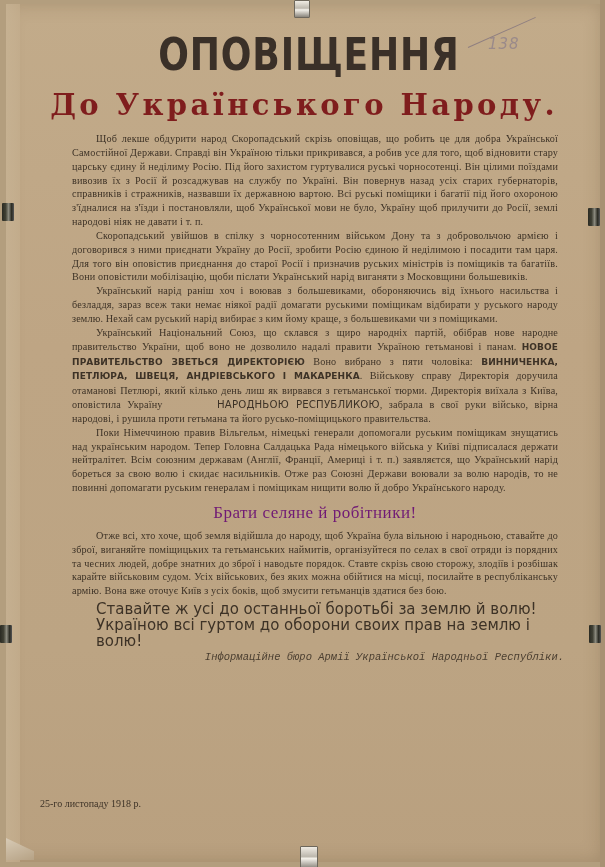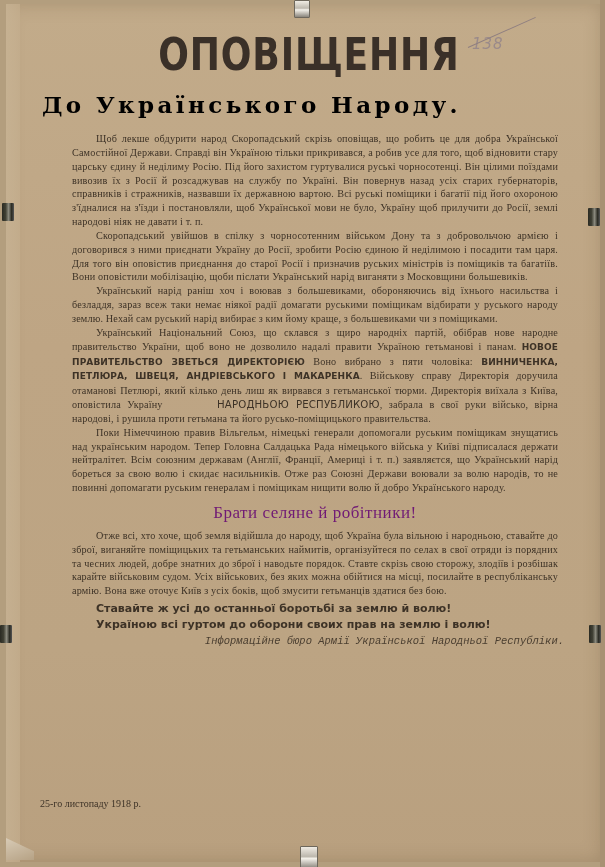--- a/index.html
+++ b/index.html
@@ -44,57 +44,57 @@
   }
   .pencil {
     position: absolute; left: 468px; top: 32px; width: 66px; height: 30px;
     color: #9a8a8a; font-family: "DejaVu Sans", sans-serif; font-size: 15px;
     font-style: italic; letter-spacing: 1px;
   }
   .pencil .strike {
     position: absolute; left: 0; top: 15px; width: 74px; height: 1px;
     background: #8f7f80; transform: rotate(-24deg); transform-origin: left center;
   }
-  .pencil .num { position: absolute; left: 4px; top: 3px; }
+  .pencil .num { position: absolute; left: 20px; top: 3px; }
 
   .content {
     position: absolute; left: 72px; top: 30px; width: 486px;
     color: #3d3226;
   }
   .title {
     text-align: center; margin: 0;
     font-family: "DejaVu Sans", sans-serif; font-weight: bold;
     font-size: 44px; letter-spacing: 1px; color: #3a3028;
     transform: scaleX(0.82); transform-origin: center; line-height: 50px;
     margin-left: -12px;
   }
   .subtitle {
-    text-align: left; margin: 8px 0 10px -30px;
+    text-align: right; margin: 8px 0 10px -30px;
     font-family: "DejaVu Serif", serif; font-weight: bold;
-    font-size: 23px; letter-spacing: 3.4px; color: #000000; line-height: 34px;
+    font-size: 29px; letter-spacing: 3.4px; color: #7f1d1d; line-height: 34px;
   }
   .para {
     margin: 0; font-size: 10.2px; line-height: 13.85px; text-align: justify;
     text-indent: 24px; letter-spacing: 0.15px;
     font-family: "Liberation Serif", serif; color: #3d3226;
   }
   .para .b {
     font-family: "DejaVu Sans", sans-serif; font-weight: bold; font-size: 9px;
     letter-spacing: 0.1px;
   }
   .para .caps {
     font-family: "DejaVu Sans", sans-serif; font-size: 10.2px; font-weight: normal; margin-left: 48px;
   }
   .heading2 {
     text-align: center; font-family: "Liberation Serif", serif;
     font-size: 17px; margin: 8px 0 6px 0; letter-spacing: 0.5px; color: #701a75;
   }
   .call {
     margin: 3px 0 0 0; padding-left: 24px;
-    font-family: "DejaVu Sans", sans-serif; font-weight: bold; font-size: 11px;
+    font-family: "DejaVu Sans", sans-serif; font-weight: normal; font-size: 15px;
     line-height: 16px; color: #3d3226;
   }
   .signature {
     text-align: right; font-family: Liberation Mono, monospace; font-style: italic;
     font-size: 10.5px; margin: 2px -6px 0 0; color: #4a3e30;
   }
   .date {
     position: absolute; left: 40px; top: 798px;
     font-family: "Liberation Serif", serif; font-size: 10px; color: #3d3226;
   }

